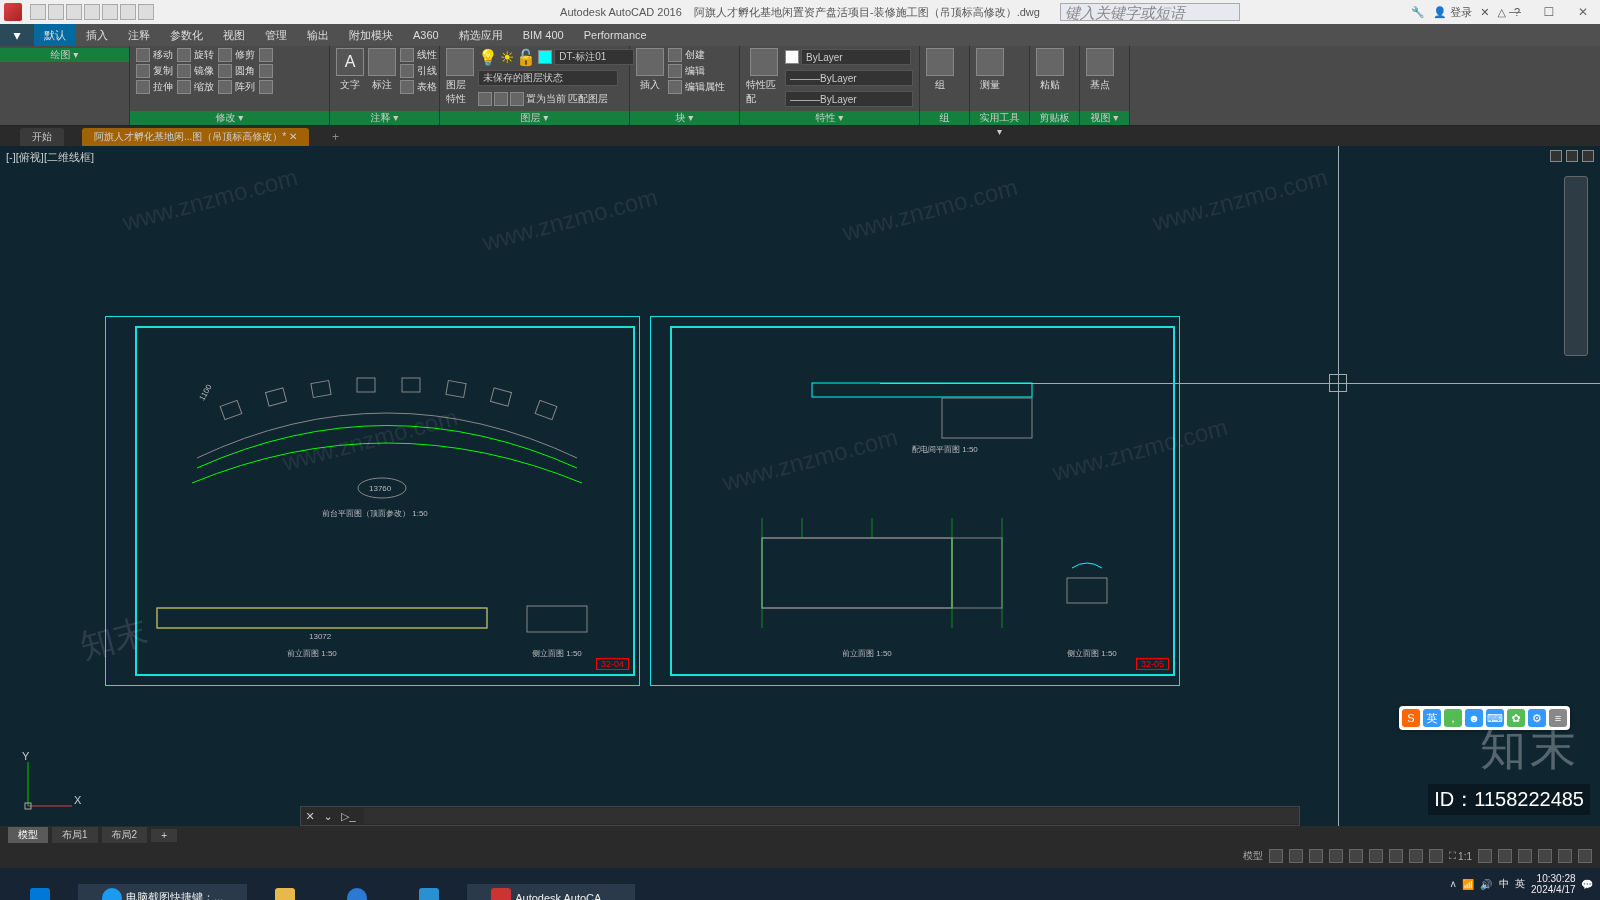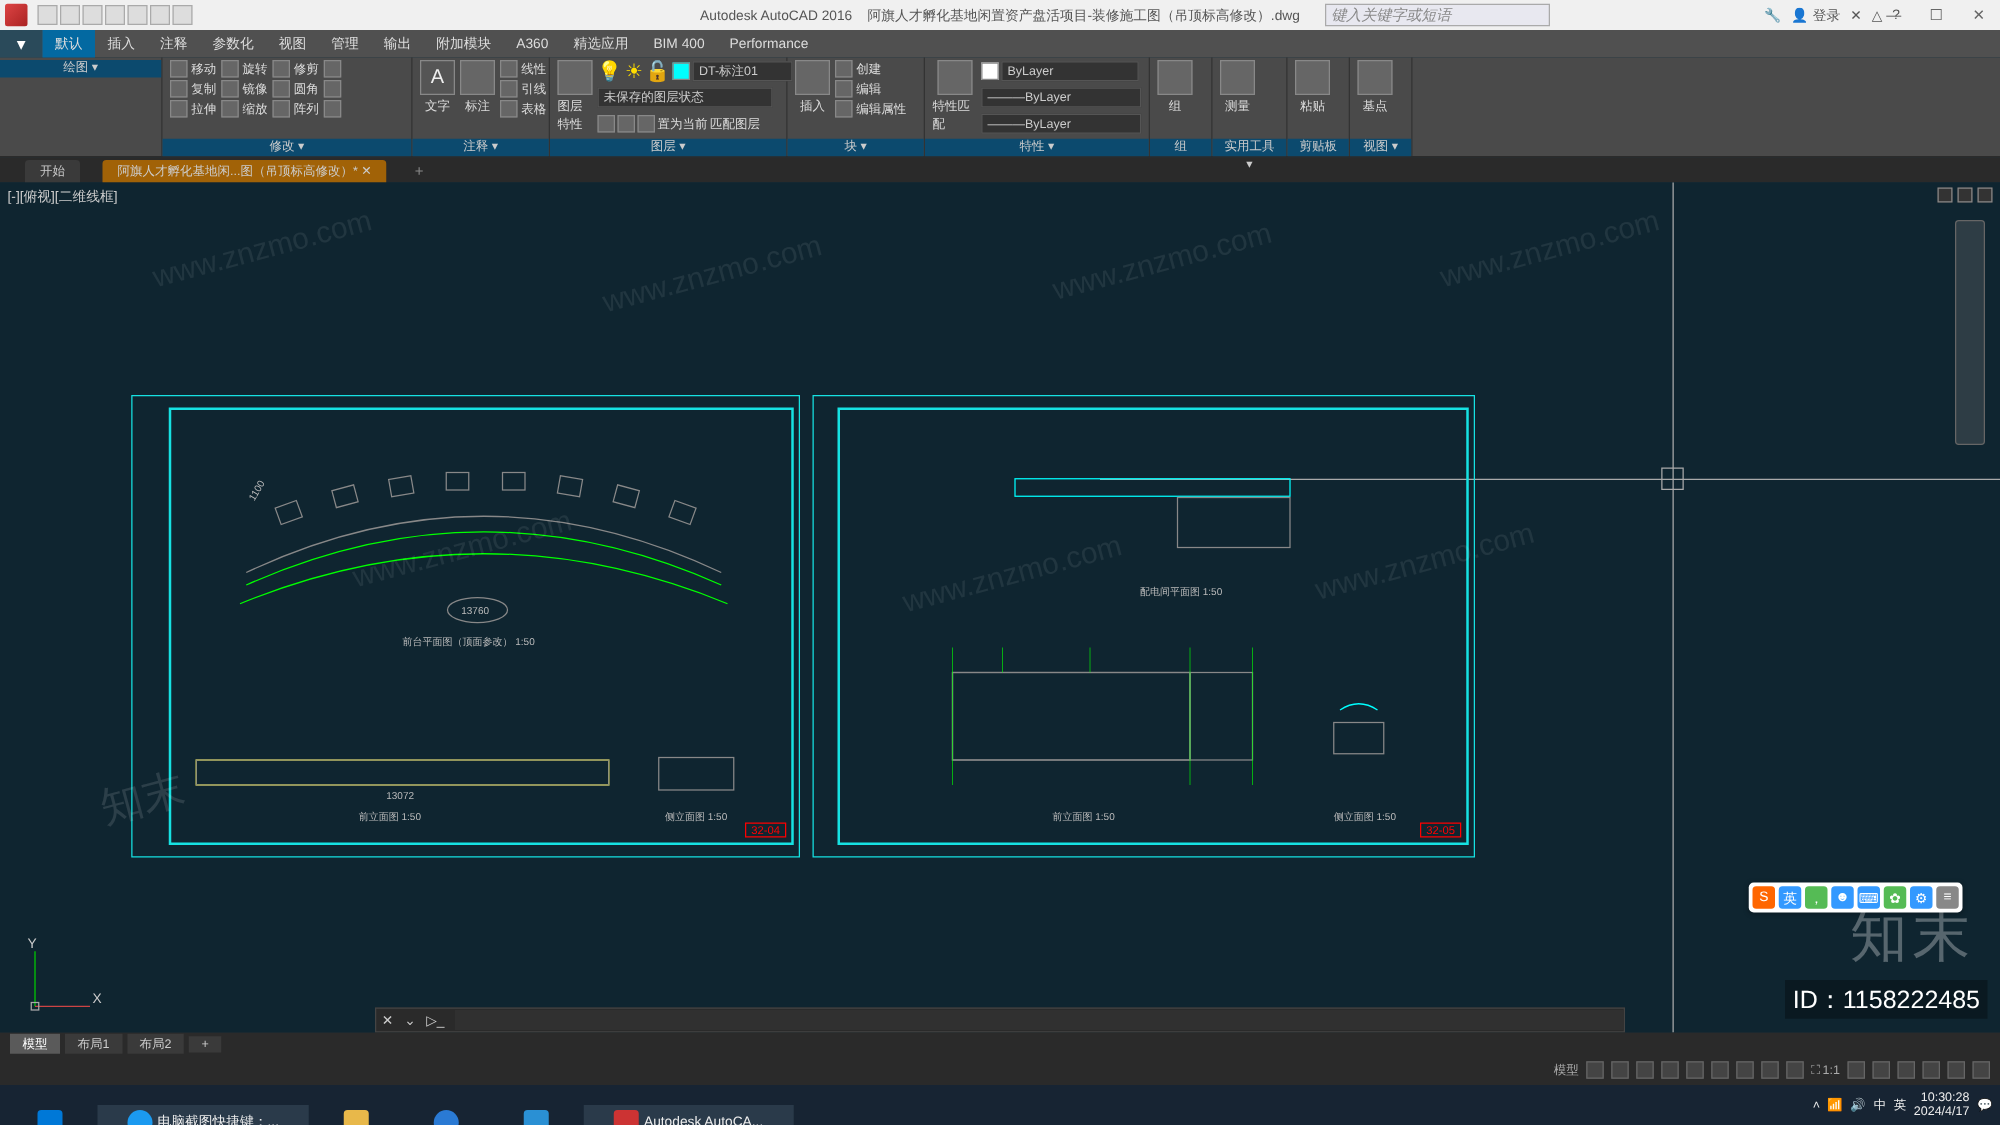--- a/index.html
+++ b/index.html
@@ -4,35 +4,35 @@
 <style>
 * { margin:0; padding:0; box-sizing:border-box; font-family:"Microsoft YaHei",Arial,sans-serif; }
 body { width:1600px; height:900px; background:#0a2a3a; overflow:hidden; position:relative; }
 
 
 .title-bar { height:24px; background:#f0f0f0; display:flex; align-items:center; font-size:11px; color:#555; position:relative; }
 .app-icon { width:18px; height:18px; margin:0 4px; background:linear-gradient(135deg,#d44,#a22); border-radius:2px; }
 .qat { display:flex; gap:2px; margin-left:4px; }
 .qat-btn { width:16px; height:16px; background:#ddd; border:1px solid #aaa; }
 .title-text { position:absolute; left:50%; transform:translateX(-50%); white-space:nowrap; }
-.search-box { position:absolute; right:360px; width:180px; height:18px; background:#e8e8f0; border:1px solid #aaa; font-size:12px; padding:0 4px; color:#888; font-style:italic; }
+.search-box { position:absolute; right:360px; width:180px; height:18px; background:#e8e8f0; border:1px solid #aaa; font-size:15px; padding:0 4px; color:#888; font-style:italic; }
 .title-right { position:absolute; right:80px; display:flex; gap:8px; align-items:center; font-size:11px; }
 .win-btns { position:absolute; right:0; display:flex; }
 .win-btn { width:34px; height:24px; display:flex; align-items:center; justify-content:center; color:#666; font-size:12px; }
 
 
 .menu-bar { height:22px; background:#505050; display:flex; align-items:center; }
 .menu-big { width:34px; height:22px; background:#2a4a5a; color:#fff; font-size:14px; display:flex; align-items:center; justify-content:center; }
 .menu-item { padding:0 10px; color:#ddd; font-size:11px; line-height:22px; cursor:pointer; }
 .menu-item.active { background:#0369a1; }
 
 .ribbon { height:80px; background:#4a4a4a; display:flex; border-bottom:1px solid #222; }
 .ribbon-panel { border-right:1px solid #333; padding:2px 6px 0 6px; display:flex; flex-direction:column; }
 .panel-body { flex:1; display:flex; gap:4px; align-items:flex-start; }
-.panel-label { height:14px; font-size:10px; color:#ccc; text-align:center; background:#0c4a6e; margin:0 -6px; padding:0 6px; line-height:14px; }
+.panel-label { height:14px; font-size:10px; color:#ccc; text-align:center; background:#15803d; margin:0 -6px; padding:0 6px; line-height:14px; }
 .tool-big { display:flex; flex-direction:column; align-items:center; color:#ddd; font-size:10px; gap:2px; cursor:pointer; }
 .tool-big .ico { width:28px; height:28px; background:#666; border:1px solid #888; }
 .tool-col { display:flex; flex-direction:column; gap:2px; }
 .tool-sm { display:flex; align-items:center; gap:3px; color:#ddd; font-size:10px; cursor:pointer; white-space:nowrap; }
 .tool-sm .ico { width:14px; height:14px; background:#666; border:1px solid #888; }
 .layer-row { display:flex; align-items:center; gap:2px; height:18px; }
 .swatch { width:14px; height:14px; border:1px solid #888; }
 .combo { height:16px; background:#333; border:1px solid #555; color:#ccc; font-size:10px; padding:0 4px; display:flex; align-items:center; }
 
 
@@ -429,21 +429,21 @@
       <path d="M400,240 q15,-10 30,0" stroke="#0ff" fill="none"></path>
       <rect x="395" y="250" width="40" height="25" fill="none" stroke="#888"></rect>
       <g stroke="#0f0" stroke-width="0.5">
         <line x1="90" y1="190" x2="90" y2="300"></line>
           <line x1="130" y1="190" x2="130" y2="210"></line>
         <line x1="200" y1="190" x2="200" y2="210"></line>
           <line x1="280" y1="190" x2="280" y2="300"></line>
         <line x1="330" y1="190" x2="330" y2="300"></line>
       </g>
     </svg>
-    <div class="dwg-text" style="left:240px;top:140px">配电间平面图 1:50</div>
+    <div class="dwg-text" style="left:240px;top:116px">配电间平面图 1:50</div>
     <div class="dwg-text" style="left:170px;top:320px">前立面图 1:50</div>
     <div class="dwg-text" style="left:395px;top:320px">侧立面图 1:50</div>
     <div class="tag-red" style="right:4px;bottom:4px">32-05</div>
   </div>
 
   <div class="ucs">
     <svg width="60" height="60">
       <line x1="8" y1="52" x2="8" y2="8" stroke="#0c0"></line>
         <line x1="8" y1="52" x2="52" y2="52" stroke="#c44"></line>
       <rect x="5" y="49" width="6" height="6" fill="none" stroke="#aaa"></rect>

